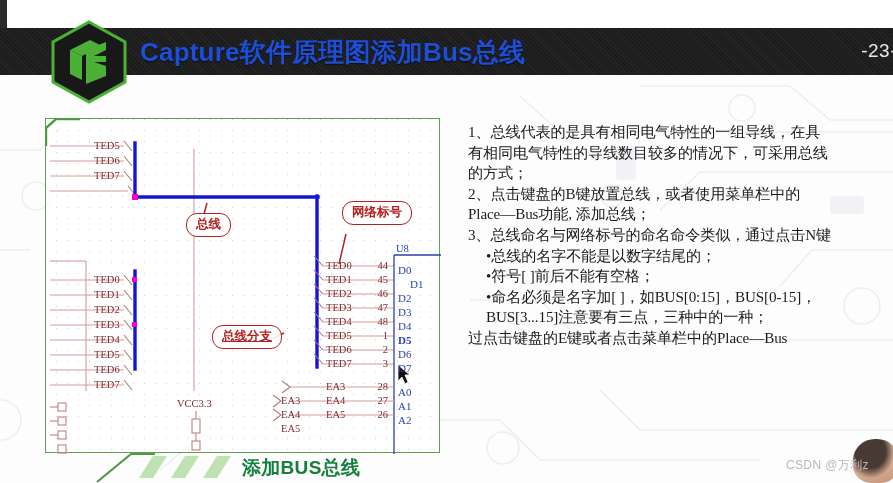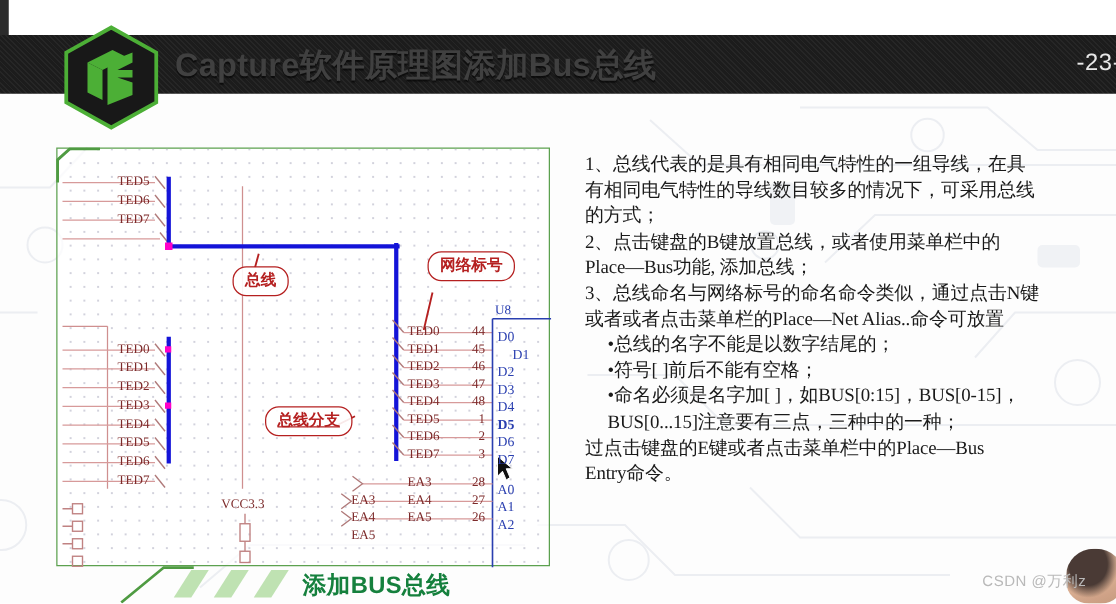--- a/index.html
+++ b/index.html
@@ -24,21 +24,21 @@
     position: absolute; left: 0; top: 28px;
     width: 893px; height: 47px;
     background:
       repeating-linear-gradient(45deg, rgba(255,255,255,.045) 0 1px, rgba(0,0,0,0) 1px 3px),
       #1c1c1c;
     z-index: 3;
   }
   .header-title {
     position: absolute; left: 140px; top: 33px;
     height: 38px; line-height: 38px;
-    color: #404040;
+    color: #1d4ed8;
     font-size: 26px;
     font-weight: bold;
     letter-spacing: .2px;
     white-space: nowrap;
     z-index: 5;
     text-shadow: 0 1px 1px rgba(0,0,0,.6);
   }
   .page-number {
     position: absolute; right: -4px; top: 40px;
     color: #e8e8e8;
@@ -446,27 +446,25 @@
     <div class="callout" style="left:166px; top:206px;text-decoration:underline;">总线分支</div>
   </div>
 
   <div class="body-text">
     <p>1、总线代表的是具有相同电气特性的一组导线，在具</p>
     <p>有相同电气特性的导线数目较多的情况下，可采用总线</p>
     <p>的方式；</p>
     <p>2、点击键盘的B键放置总线，或者使用菜单栏中的</p>
     <p>Place—Bus功能, 添加总线；</p>
     <p>3、总线命名与网络标号的命名命令类似，通过点击N键</p>
-    <p>或者或者点击菜单栏的Place—Net Alias..命令可放置</p>
     <p class="bullet">•总线的名字不能是以数字结尾的；</p>
     <p class="bullet">•符号[ ]前后不能有空格；</p>
     <p class="bullet">•命名必须是名字加[ ]，如BUS[0:15]，BUS[0-15]，</p>
-    <p class="bullet">BUS[0...15]注意要有三点，三种中的一种；</p>
+    <p class="bullet">BUS[3...15]注意要有三点，三种中的一种；</p>
     <p>过点击键盘的E键或者点击菜单栏中的Place—Bus</p>
-    <p>Entry命令。</p>
   </div>
 
   <div class="caption-wrap">
     <svg width="330" height="31" viewBox="0 0 330 31">
       <path d="M2 30 L36 2 L60 2" fill="none" stroke="#4f9b42" stroke-width="2.2"></path>
       <g fill="#bfe2b2">
         <polygon points="44,26 58,4 72,4 58,26"></polygon>
         <polygon points="76,26 90,4 104,4 90,26"></polygon>
         <polygon points="108,26 122,4 136,4 122,26"></polygon>
       </g>

